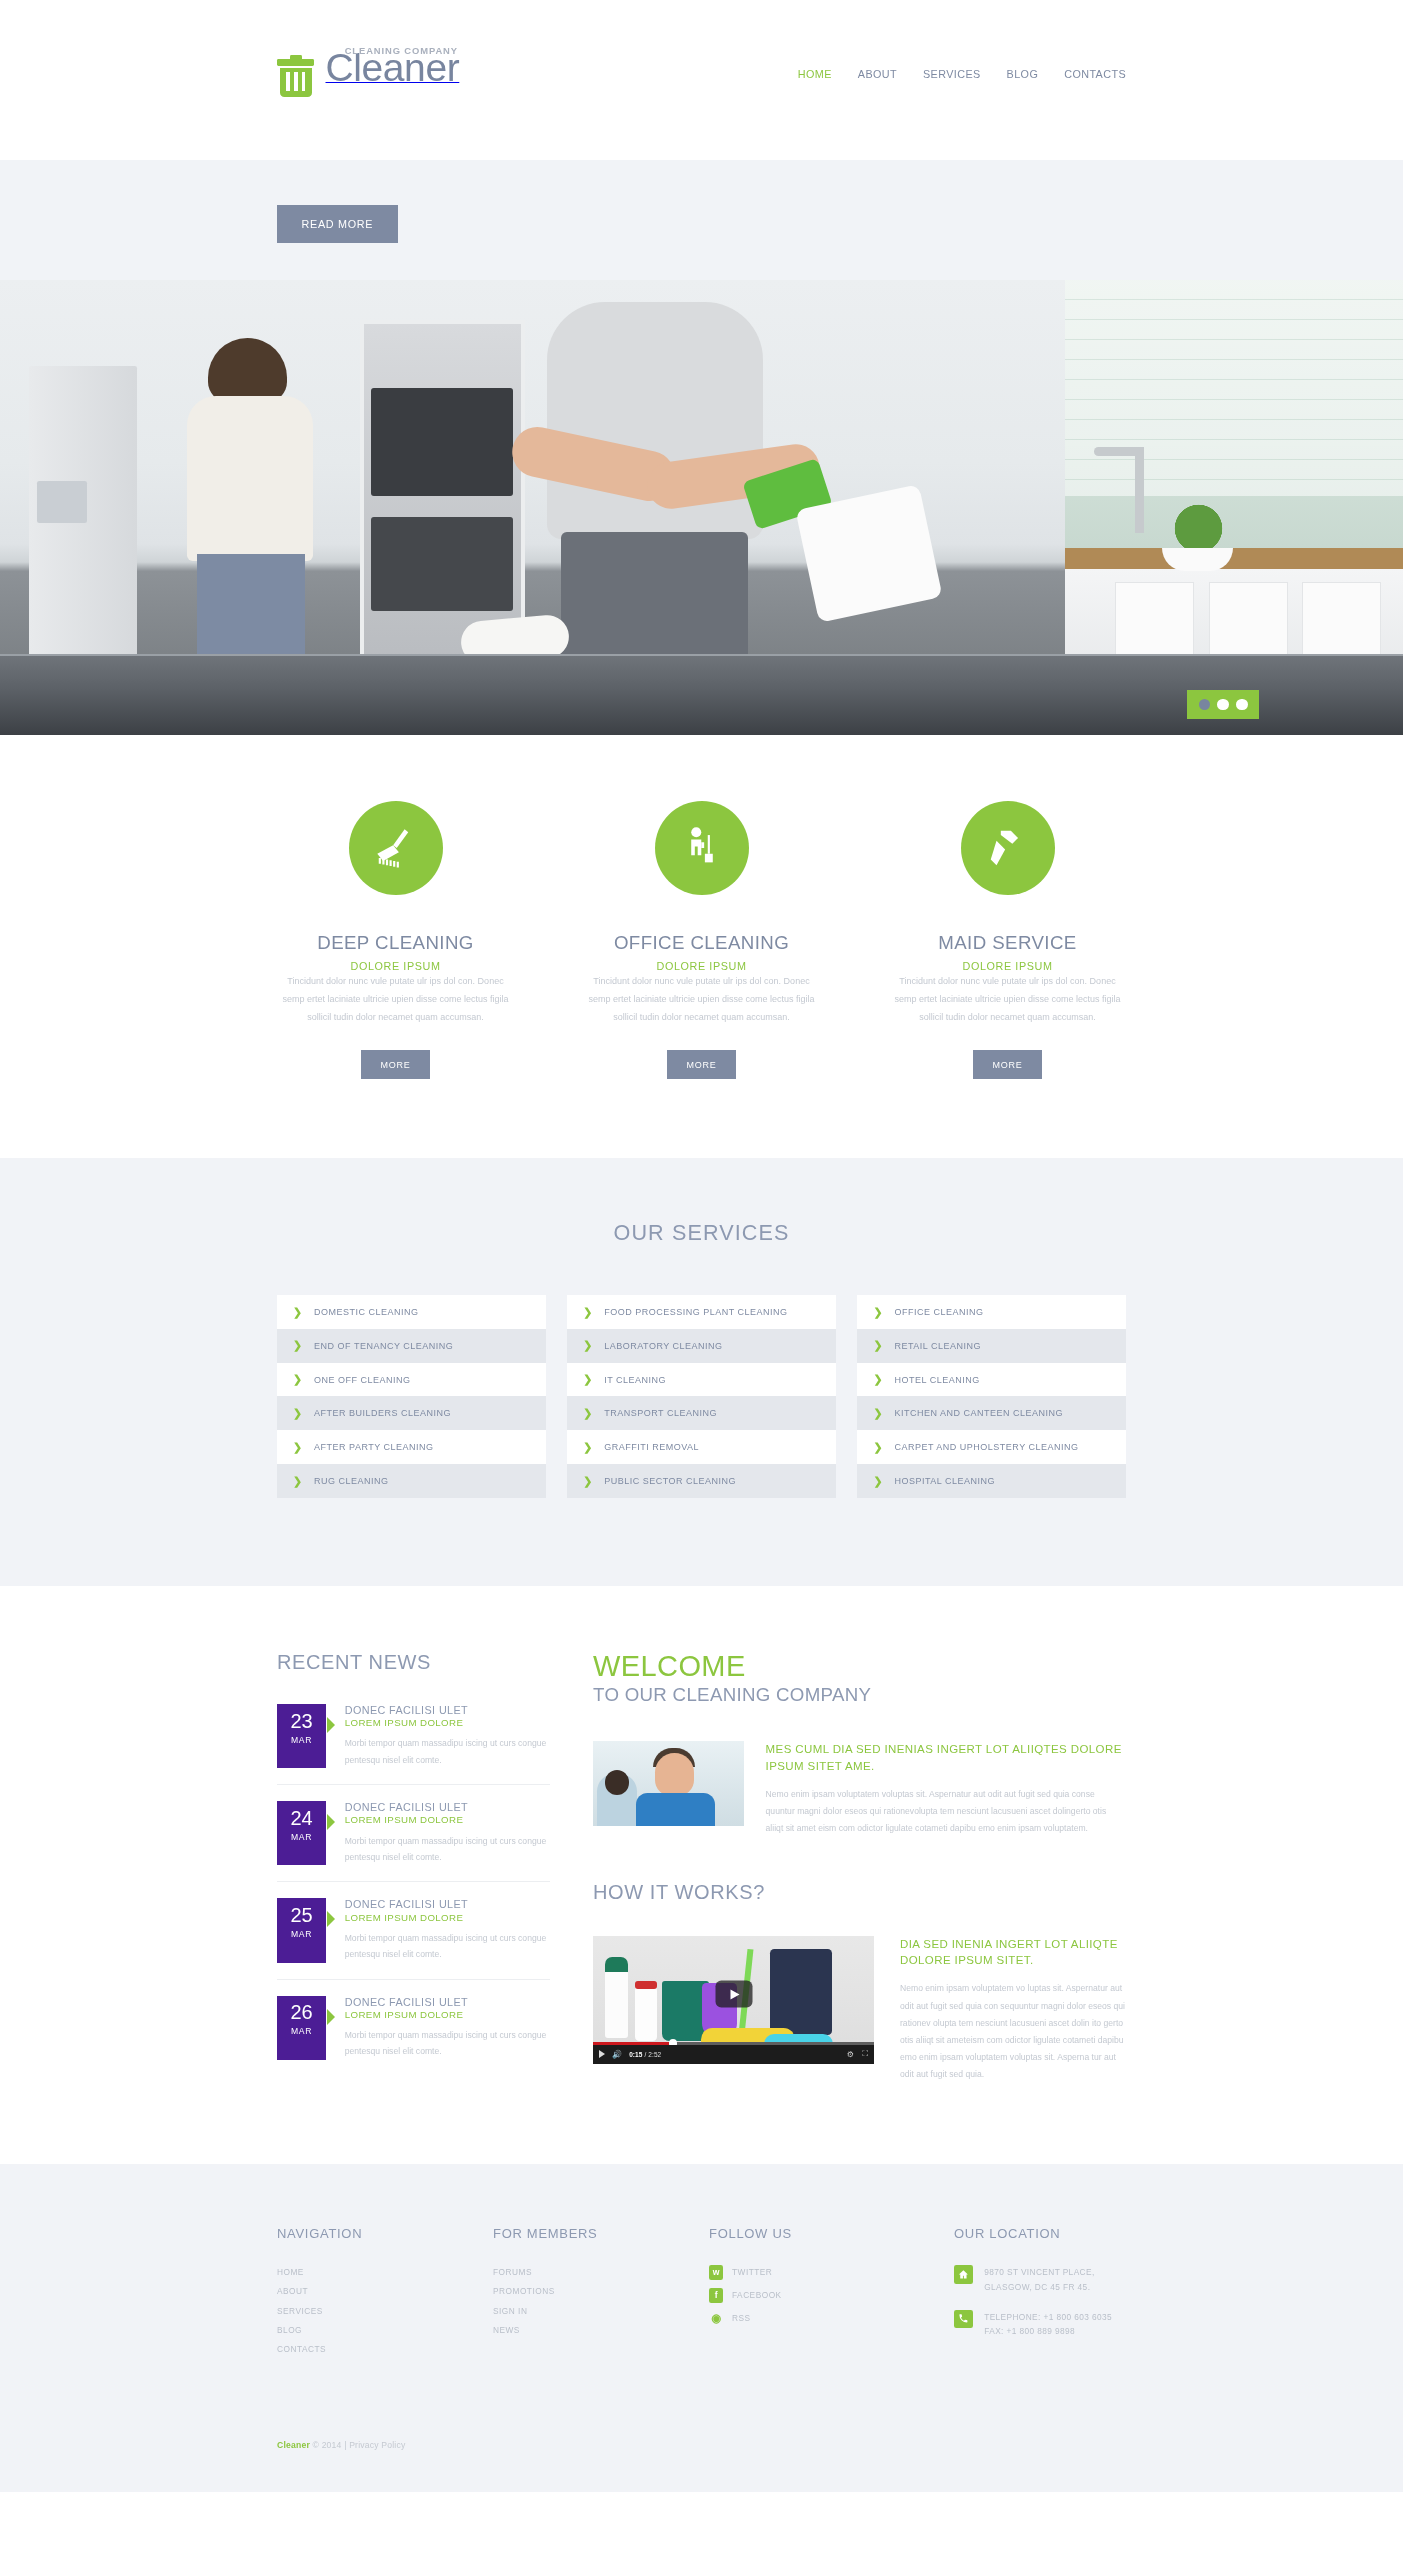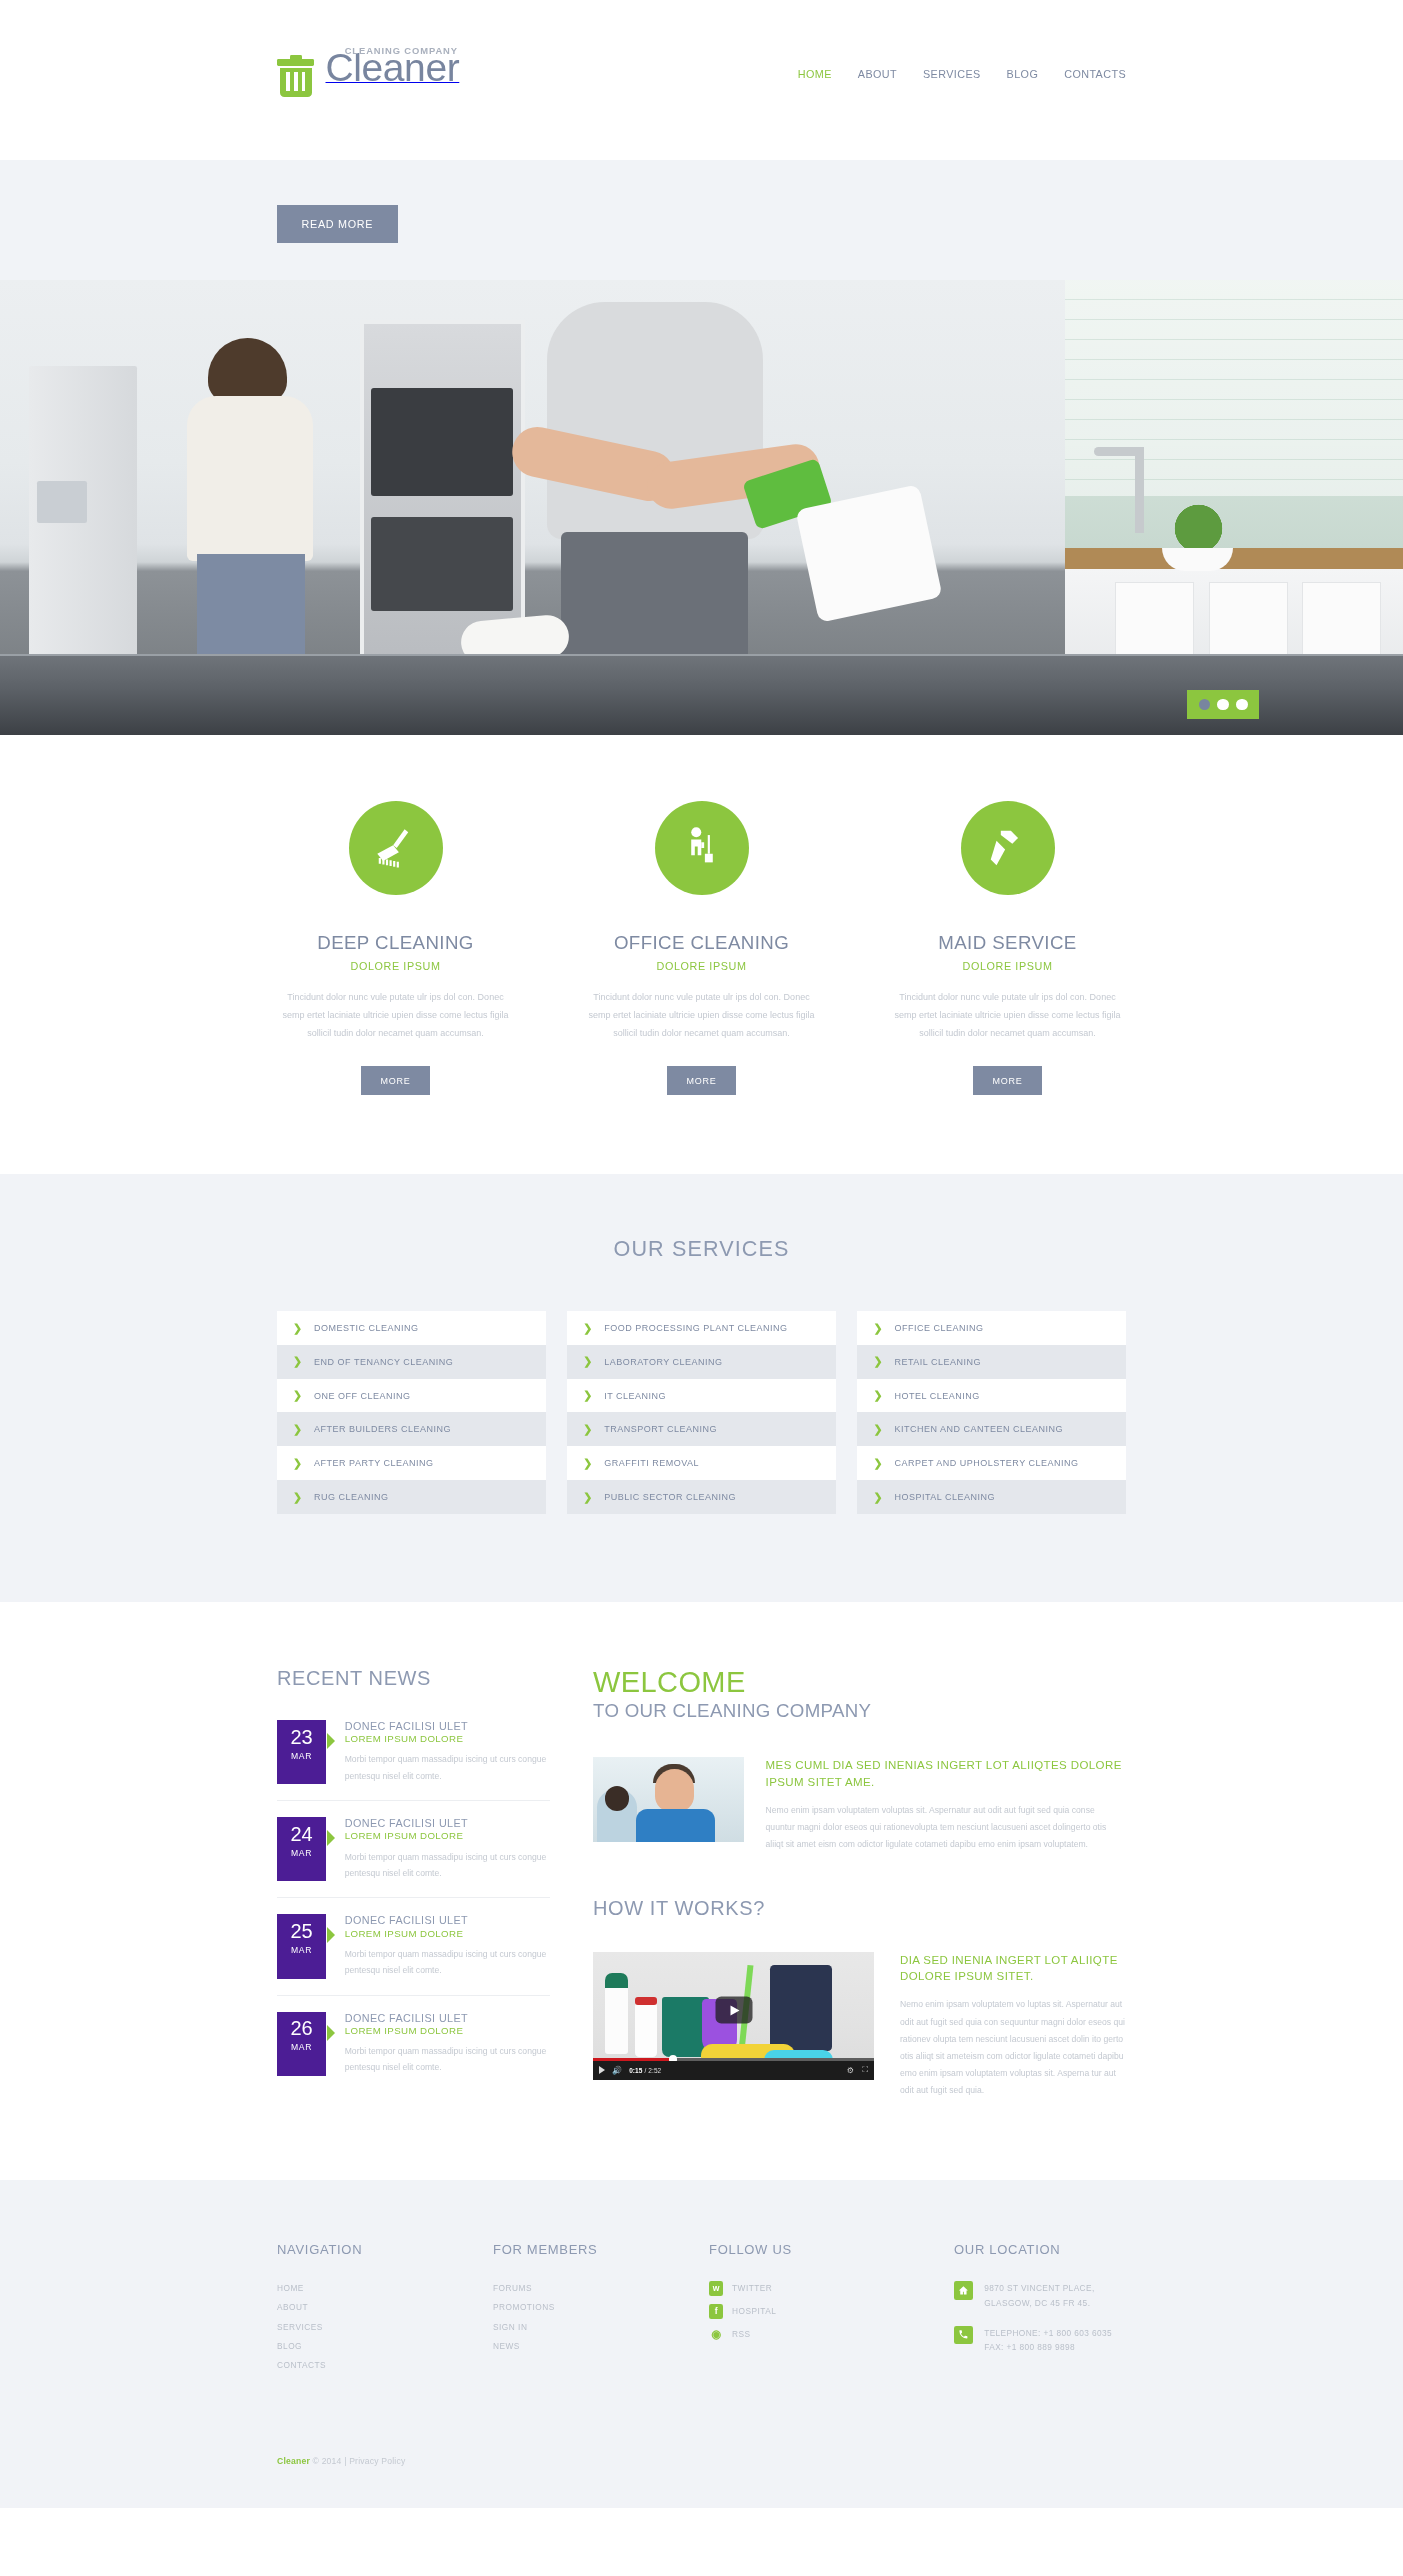--- a/index.html
+++ b/index.html
@@ -101,21 +101,21 @@
   .teasers { background:#fff; padding: 66px 0 79px; }
   .teaser-row { display:flex; justify-content:space-between; }
   .teaser { width: 237px; text-align:center; }
   .circle {
     width: 94px; height: 94px; border-radius:50%; background:#8cc63f;
     margin: 0 auto 37px; display:flex; align-items:center; justify-content:center;
   }
   .circle svg { width:46px; height:46px; fill:#fff; }
   .teaser h3 { font-size:18.7px; font-weight:400; color:#7e8aa2; letter-spacing:0.4px; }
   .teaser .sub { font-size:10.8px; color:#8cc63f; letter-spacing:0.6px; margin-top:5.8px; }
-  .teaser p { font-size:9px; color:#c4c9d1; line-height:2.0; margin-top:16px; }
+  .teaser p { font-size:9px; color:#c4c9d1; line-height:2.0; }
   .btn-more {
     background:#7e8aa2; color:#fff; border:none; font-size:9px; letter-spacing:0.7px;
     padding: 9.4px 20px; margin-top: 24.5px; cursor:pointer; font-family:inherit;
   }
 
   
   .services { background:#f1f3f7; padding: 62px 12px 88px; }
   .services h2 { text-align:center; font-size:21.6px; font-weight:400; color:#8d99b1; letter-spacing:1.1px; margin-bottom:49px; }
   .svc-cols { display:flex; gap: 21.6px; }
   .svc-col { flex:1; }
@@ -580,21 +580,21 @@
 
         <div class="foot-col fol-col">
           <h5>FOLLOW US</h5>
           <ul class="social">
             <li>
               <span class="sicon">w</span>
               <a href="#">TWITTER</a>
             </li>
             <li>
               <span class="sicon">f</span>
-              <a href="#">HOSPITAL</a>
+              <a href="#">FACEBOOK</a>
             </li>
             <li>
               <span class="sicon rss">◉</span>
               <a href="#">RSS</a>
             </li>
           </ul>
         </div>
 
         <div class="foot-col loc-col">
           <h5>OUR LOCATION</h5>

